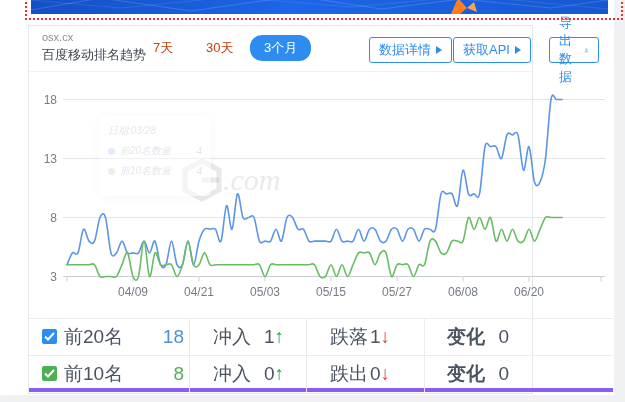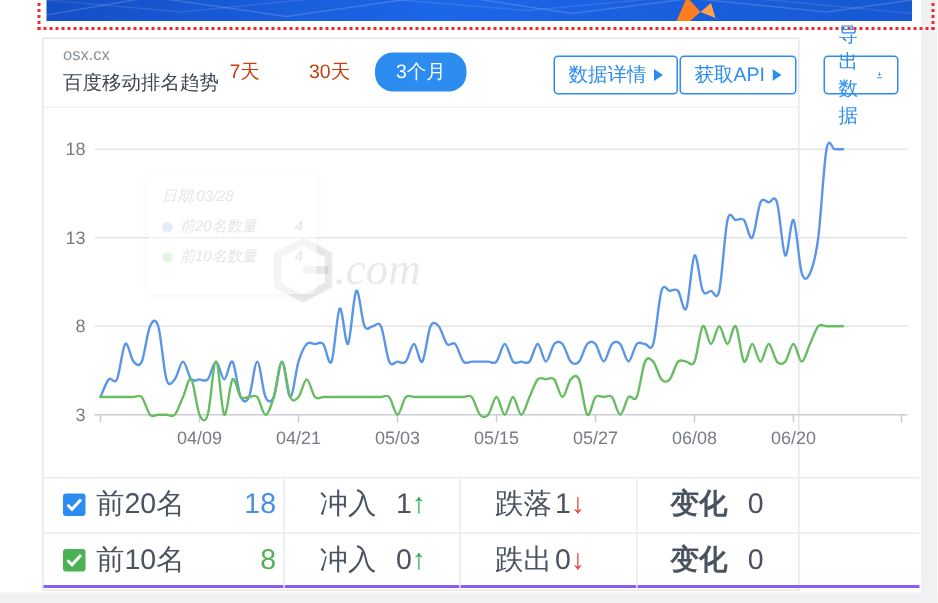--- a/index.html
+++ b/index.html
@@ -48,21 +48,21 @@
     opacity:0.5;padding:8px 9px;box-sizing:border-box;font-size:10px;color:#c6cbd2;font-style:italic;}
   .tg-row{display:flex;align-items:center;margin-top:6px;}
   .tg-dot{width:7px;height:7px;border-radius:50%;margin-right:5px;flex:0 0 auto;}
   .tg-dot.blue{background:rgba(91,150,230,0.35);}
   .tg-dot.green{background:rgba(104,189,99,0.35);}
   .tg-val{margin-left:auto;}
 
   
   .t-row{position:absolute;left:0;width:584px;height:37px;border-top:1px solid #eaecee;
     box-sizing:border-box;font-size:19px;color:#4a5360;}
-  .t-row.r1{top:292px;} .t-row.r2{top:329px;border-bottom:2px solid #8b5cf6;}
+  .t-row.r1{top:292px;} .t-row.r2{top:329px;border-bottom:4px solid #8b5cf6;}
   .t-row span{line-height:36px;}
   .cell-sep{position:absolute;top:0;height:36px;border-left:1px solid #eaecee;}
   .sep1{left:160px;} .sep2{left:277px;} .sep3{left:395px;}
   .chk{position:absolute;left:13px;top:10px;width:15px;height:15px;border-radius:2px;cursor:pointer;}
   .chk svg{position:absolute;left:2px;top:3px;}
   .c-name{position:absolute;left:35px;}
   .c-val1{position:absolute;left:110px;width:45px;text-align:right;}
   .c-l2{position:absolute;left:184px;} .c-v2{position:absolute;left:205px;width:50px;text-align:right;}
   .c-l3{position:absolute;left:301px;} .c-v3{position:absolute;left:311px;width:50px;text-align:right;}
   .c-l4{position:absolute;left:418px;font-weight:bold;} .c-v4{position:absolute;left:430px;width:50px;text-align:right;}

